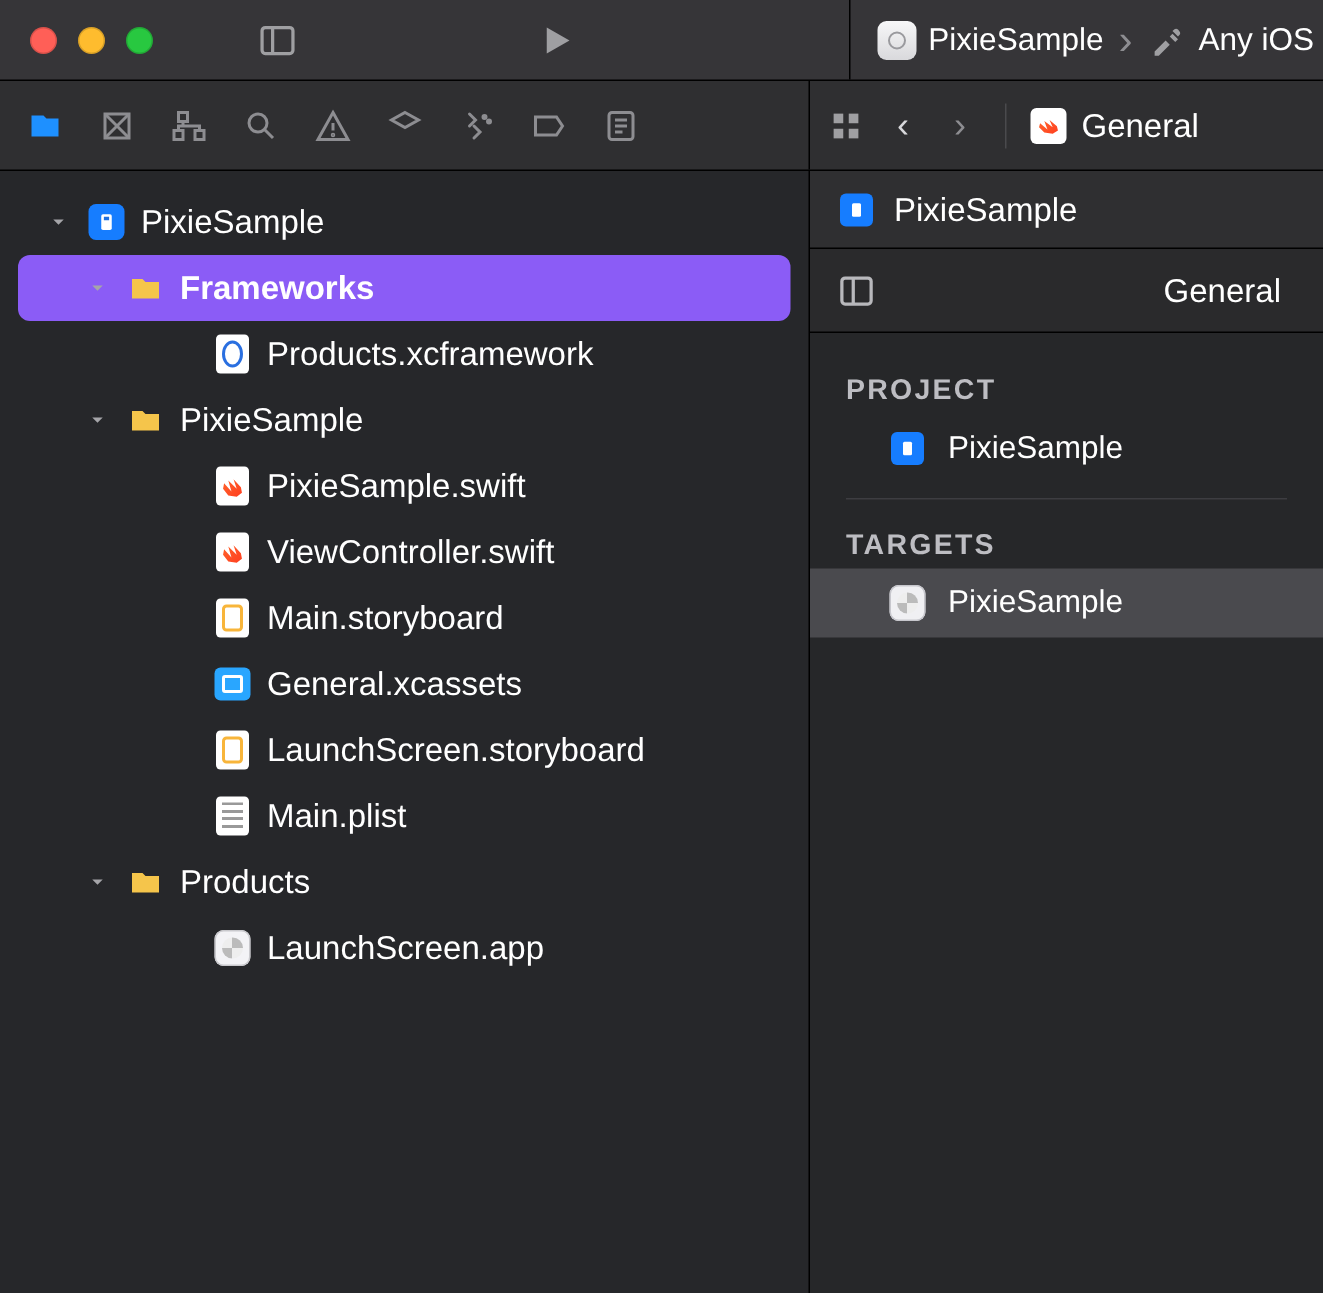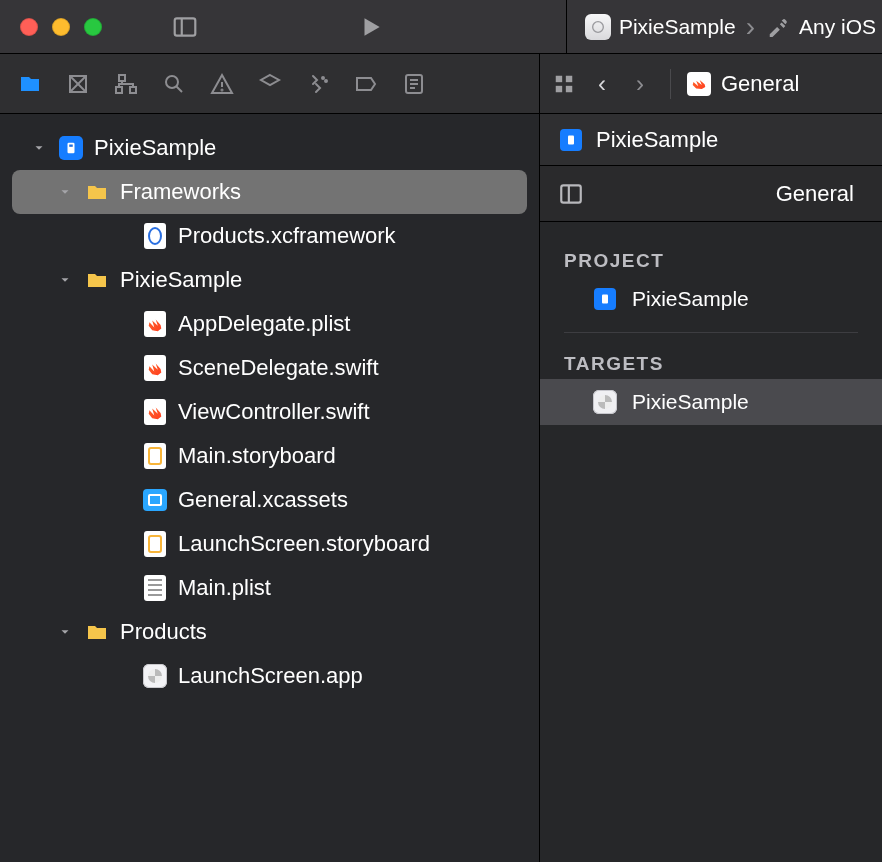--- a/index.html
+++ b/index.html
@@ -114,21 +114,21 @@
     padding-top:12px;
   }
   .row {
     display:flex; align-items:center; gap:10px;
     height:44px;
     color:#fff;
     font-size:22px;
     border-radius:8px;
     padding-right:12px;
   }
-  .row.selected { background:#737373; }
+  .row.selected { background:#8b5cf6;font-weight:bold; }
   .indent-0 { padding-left:18px; }
   .indent-1 { padding-left:44px; }
   .indent-2 { padding-left:102px; }
   .disclosure {
     width:18px;height:18px;display:flex;align-items:center;justify-content:center;
     color:#a5a5a9;
     transform-origin:center;
   }
   .disclosure svg{width:14px;height:14px;}
   .disclosure.open{ transform:rotate(0deg);}
@@ -436,33 +436,24 @@
         <span>PixieSample</span>
       </div>
     </div>
 
     <div class="row-wrap">
         <div class="row indent-2">
       <span class="no-disc"></span>
       <span class="ficon">
             <span class="doc-white swift"></span>
           </span>
-      <span>AppDelegate.plist</span>
-    </div>
-      </div>
-
-    <div class="row-wrap">
-        <div class="row indent-2">
-      <span class="no-disc"></span>
-      <span class="ficon">
-            <span class="doc-white swift"></span>
-          </span>
-      <span>SceneDelegate.swift</span>
-    </div>
-      </div>
+      <span>PixieSample.swift</span>
+    </div>
+      </div>
+
 
     <div class="row-wrap">
         <div class="row indent-2">
       <span class="no-disc"></span>
       <span class="ficon">
             <span class="doc-white swift"></span>
           </span>
       <span>ViewController.swift</span>
     </div>
       </div>

